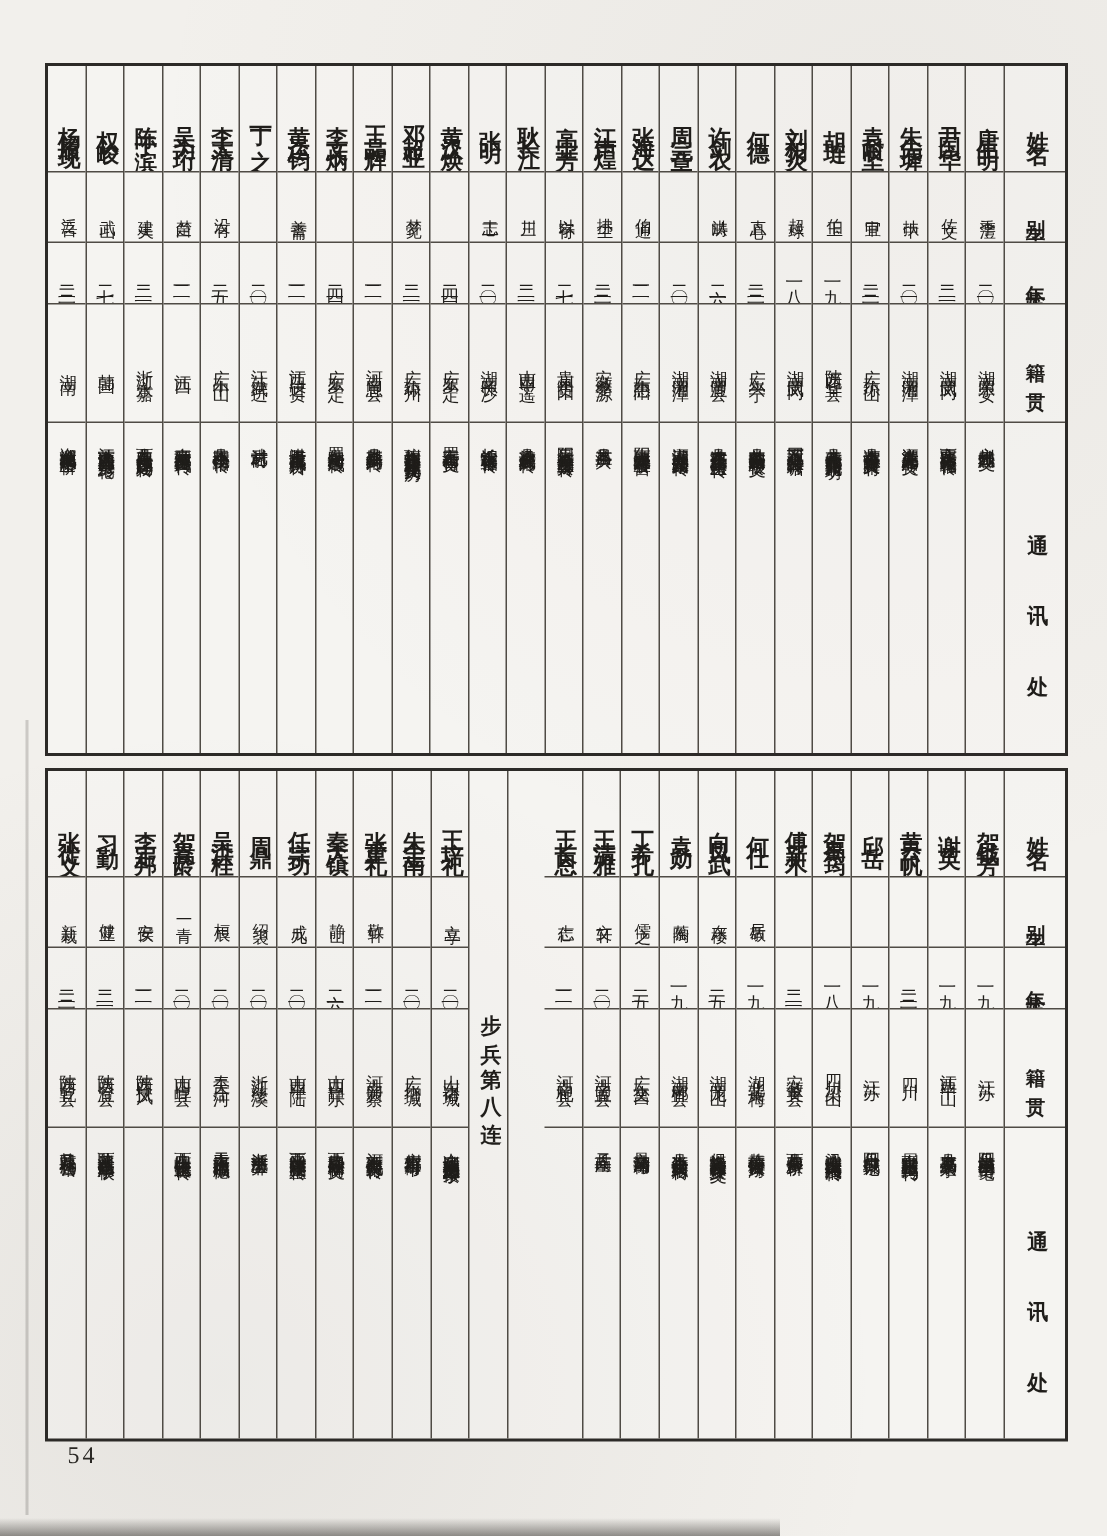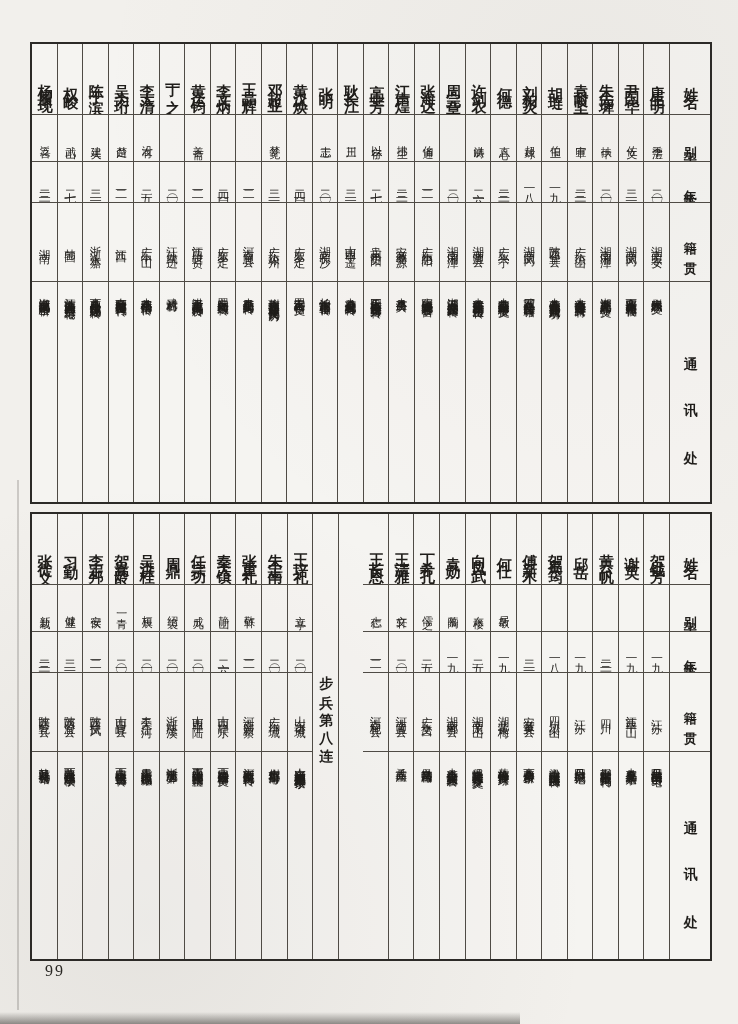--- a/index.html
+++ b/index.html
@@ -988,16 +988,16 @@
     <div class="cell origin">
       <span class="v or">陕西乾县</span>
     </div>
     <div class="cell addr">
       <span class="v ad">乾县花口巷冯公馆</span>
     </div>
   </div>
 </div>
   </div>
 
-  <div class="pageno">99</div>
+  <div class="pageno">54</div>
   <div class="edge-left"></div>
   <div class="edge-bottom"></div>
 </div>
 
 </body></html>

